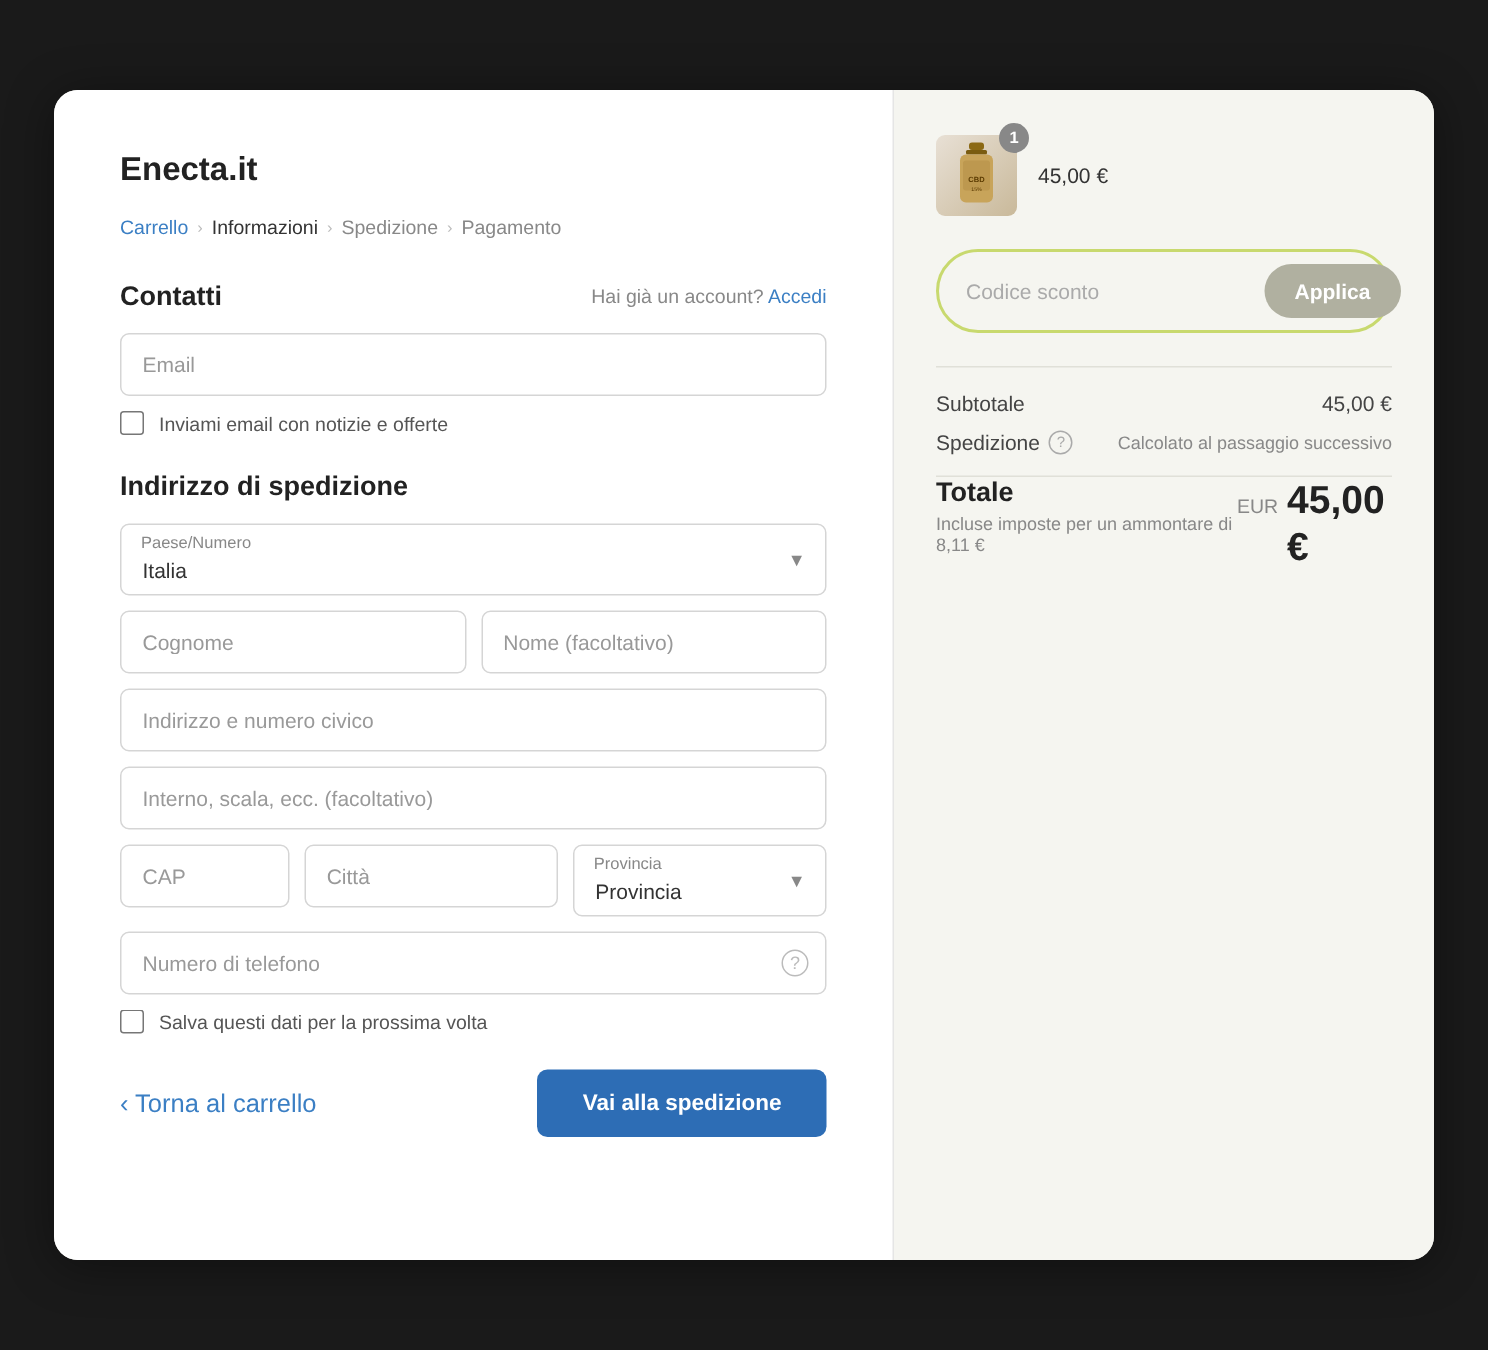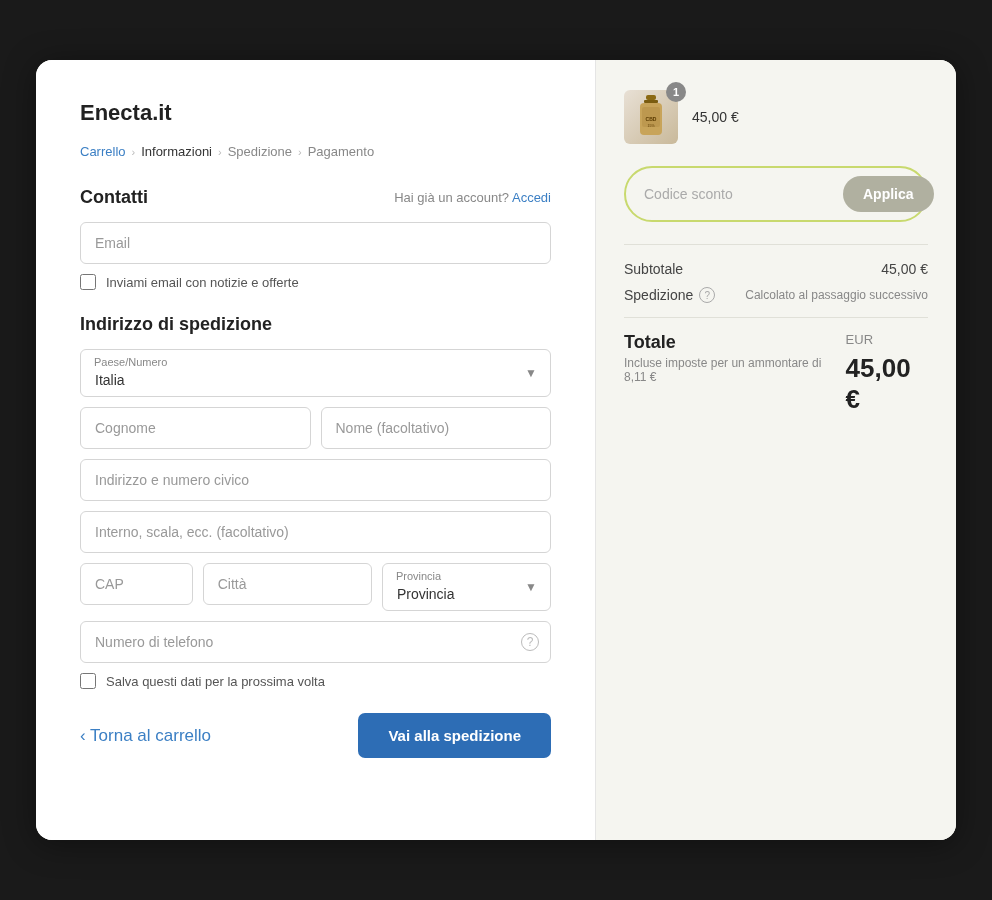--- a/index.html
+++ b/index.html
@@ -352,38 +352,36 @@
     }
     .summary-value.small {
       font-size: 12px;
       color: #888;
     }
     .total-row {
       display: flex;
       justify-content: space-between;
       align-items: flex-start;
       margin-top: 14px;
-      padding-top: 14px;
       border-top: 1px solid #e0e0d8;
     }
     .total-label {
       font-size: 18px;
       font-weight: 600;
       color: #222;
     }
     .total-sub {
       font-size: 12px;
       color: #888;
       margin-top: 3px;
     }
     .total-right {
       display: flex;
       align-items: baseline;
       gap: 6px;
-      flex-direction: column;
     }
     .total-currency {
       font-size: 13px;
       color: #888;
     }
     .total-amount {
       font-size: 26px;
       font-weight: 700;
       color: #222;
     }

